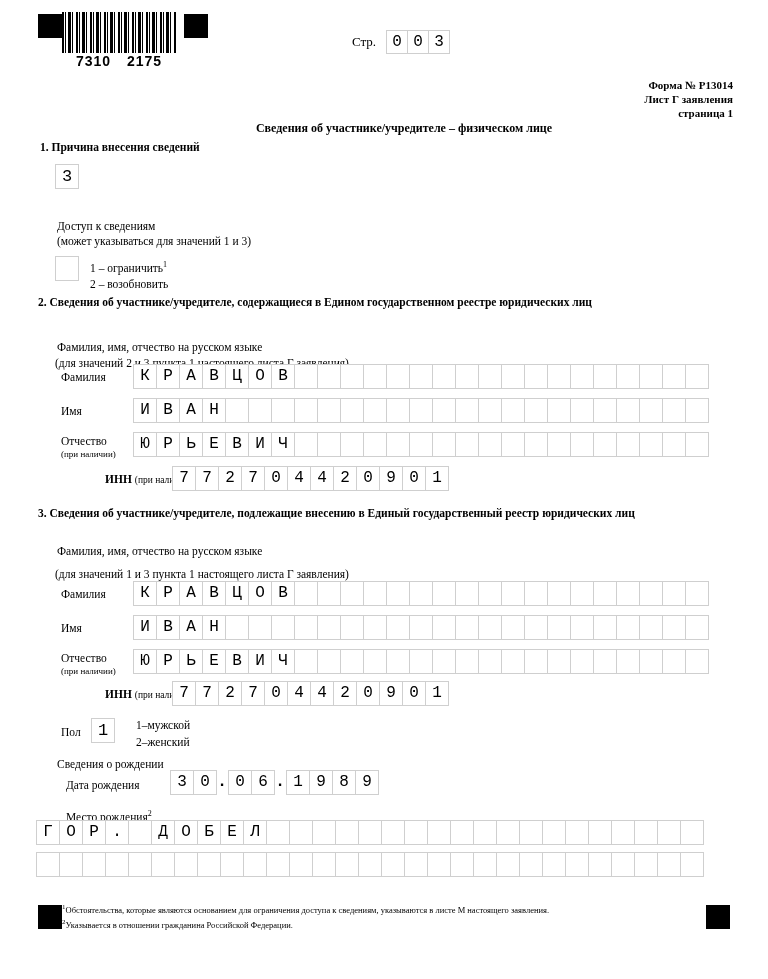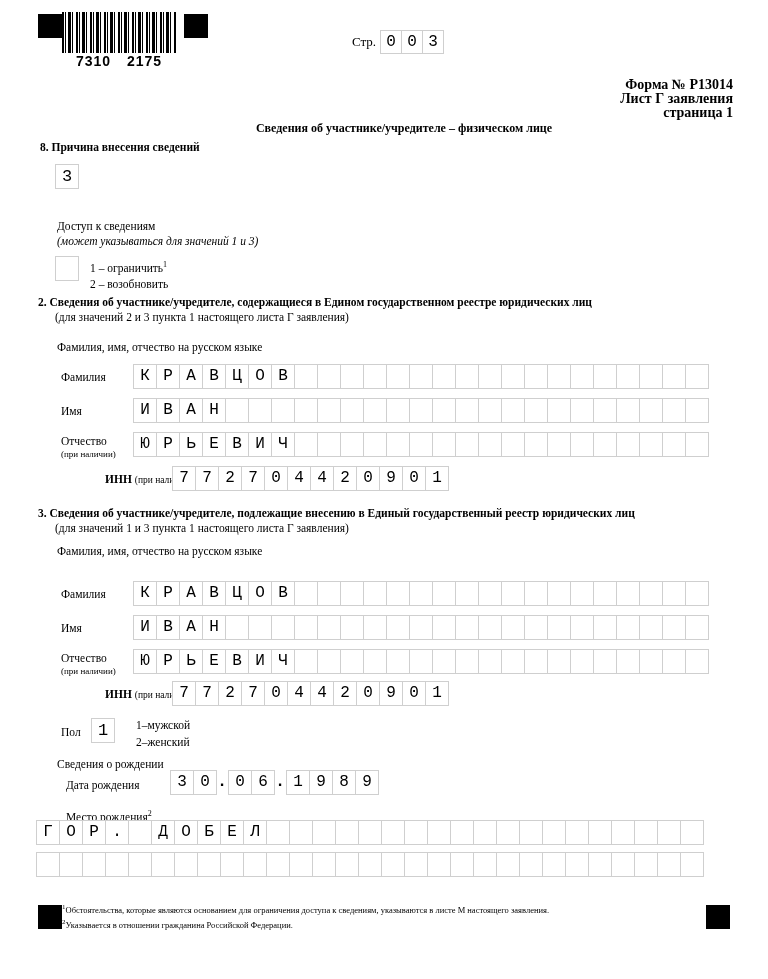--- a/index.html
+++ b/index.html
@@ -59,21 +59,21 @@
   
   .str-block {
     position: absolute;
     left: 352px;
     top: 30px;
     display: flex;
     align-items: center;
   }
   .str-label {
     font-size: 13px;
-    margin-right: 4px;
+    margin-right: 10px;
   }
   .cellrow { display: flex; }
   .cell {
     width: 22px;
     height: 24px;
     border: 1px dotted #9a9a9a;
     outline: 1px solid #cfcfcf;
     outline-offset: -1px;
     margin-right: -1px;
     box-sizing: border-box;
@@ -84,21 +84,21 @@
     background: #fff;
   }
   .cell.wide { width: 24px; height: 25px; line-height: 23px; }
 
   
   .form-meta {
     position: absolute;
     right: 35px;
     top: 78px;
     text-align: right;
-    font-size: 14px;
+    font-size: 11px;
     font-weight: bold;
     line-height: 14px;
   }
 
   
   .doc-title {
     position: absolute;
     left: 0;
     right: 0;
     top: 121px;
@@ -110,20 +110,21 @@
 
   
   .sec-head {
     position: absolute;
     font-size: 11.5px;
     font-weight: bold;
   }
   .sec-sub {
     position: absolute;
     font-size: 11.5px;
+    margin-top: 46px;
   }
   .plain {
     position: absolute;
     font-size: 11.5px;
   }
 
   .opt-list {
     position: absolute;
     font-size: 11.5px;
     line-height: 16.5px;
@@ -213,26 +214,26 @@
   </div>
 
   <div class="form-meta">
     <div>Форма № Р13014</div>
     <div>Лист Г заявления</div>
     <div>страница 1</div>
   </div>
 
   <div class="doc-title">Сведения об участнике/учредителе – физическом лице</div>
 
-  <div class="sec-head" style="left:40px;top:141px;">8. Причина внесения сведений</div>
+  <div class="sec-head" style="left:40px;top:141px;">1. Причина внесения сведений</div>
 
   <div class="small-box" style="left:55px;top:164px;">3</div>
 
   <div class="plain" style="left:57px;top:220px;">Доступ к сведениям</div>
-  <div class="plain" style="left:57px;top:235px;font-style:italic;">(может указываться для значений 1 и 3)</div>
+  <div class="plain" style="left:57px;top:235px;">(может указываться для значений 1 и 3)</div>
 
   <div class="small-box" style="left:55px;top:256px;"></div>
   <div class="opt-list" style="left:90px;top:257px;">
     <div><span>1 – ограничить</span><span class="sup">1</span></div>
     <div>2 – возобновить</div>
   </div>
 
   <div class="sec-head" style="left:38px;top:296px;">2. Сведения об участнике/учредителе, содержащиеся в Едином государственном реестре юридических лиц</div>
   <div class="sec-sub" style="left:55px;top:311px;">(для значений 2 и 3 пункта 1 настоящего листа Г заявления)</div>
   <div class="plain" style="left:57px;top:341px;">Фамилия, имя, отчество на русском языке</div>

